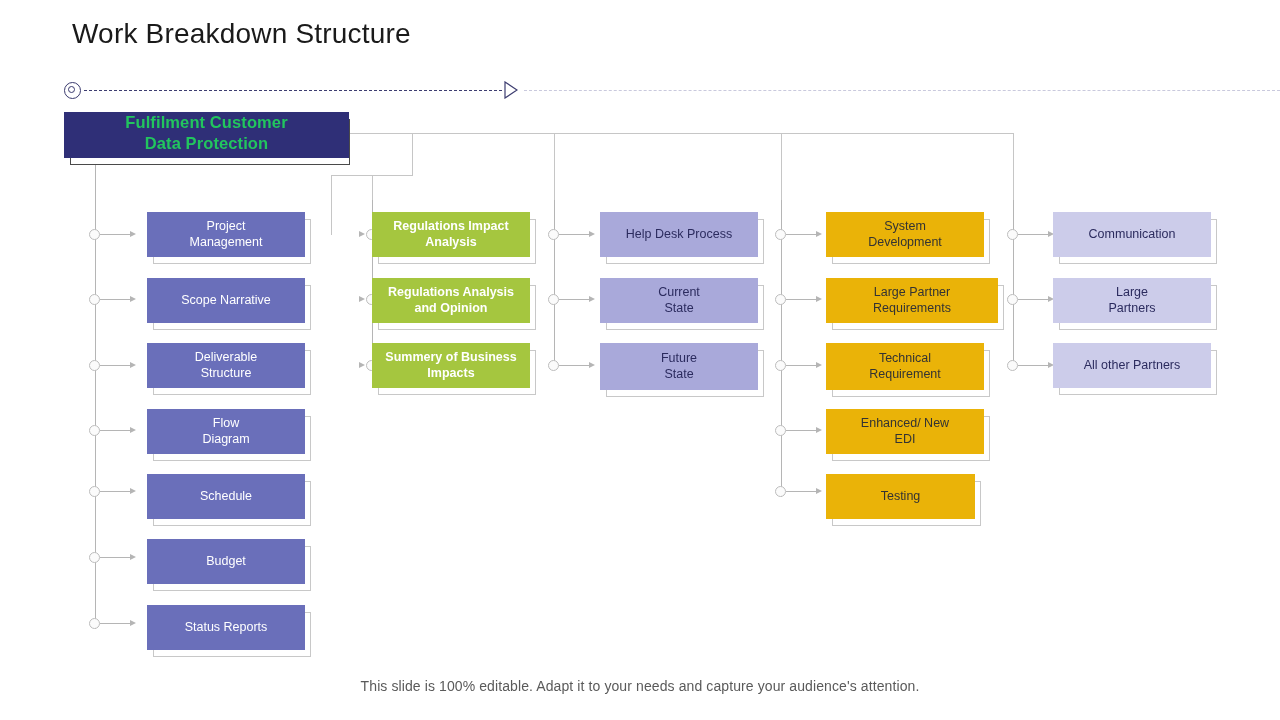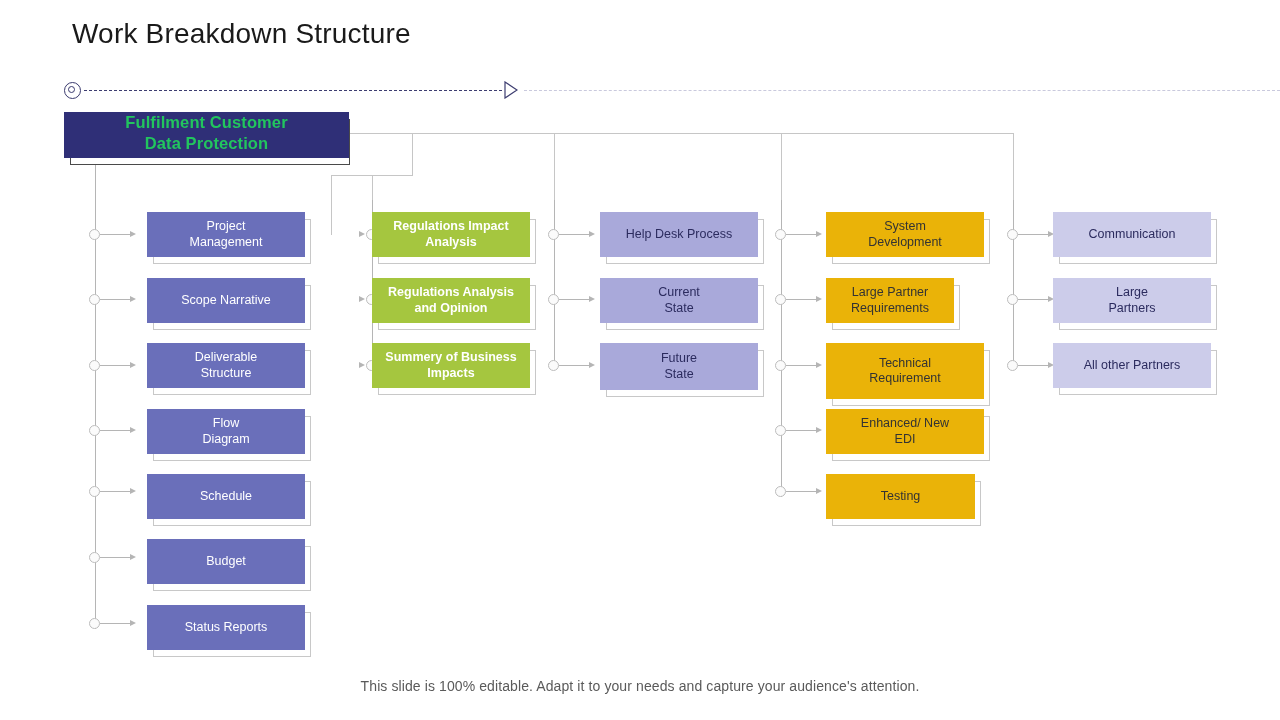--- a/index.html
+++ b/index.html
@@ -396,34 +396,34 @@
         <span>
       <span>System</span><br>
       <span>Development</span>
     </span>
       </div>
   </div>
 
   <div class="node-dot" style="left:775px; top:294px;"></div>
   <div class="node-arm" style="left:786px; top:299px; width:30px;"></div>
   <div class="node-head" style="left:816px; top:296px;"></div>
-  <div class="task c-pgreen" style="left:826px; top:278px; width:128px; height:45px;">
+  <div class="task c-pgreen" style="left:826px; top:278px; width:172px; height:45px;">
     <div class="shadow"></div>
     <div class="face">
         <span>
       <span>Large Partner</span><br>
       <span>Requirements</span>
     </span>
       </div>
   </div>
 
   <div class="node-dot" style="left:775px; top:360px;"></div>
   <div class="node-arm" style="left:786px; top:365px; width:30px;"></div>
   <div class="node-head" style="left:816px; top:362px;"></div>
-  <div class="task c-pgreen" style="left:826px; top:343px; width:158px; height:56px;">
+  <div class="task c-pgreen" style="left:826px; top:343px; width:158px; height:47px;">
     <div class="shadow"></div>
     <div class="face">
         <span>
       <span>Technical</span><br>
       <span>Requirement</span>
     </span>
       </div>
   </div>
 
   <div class="node-dot" style="left:775px; top:425px;"></div>

